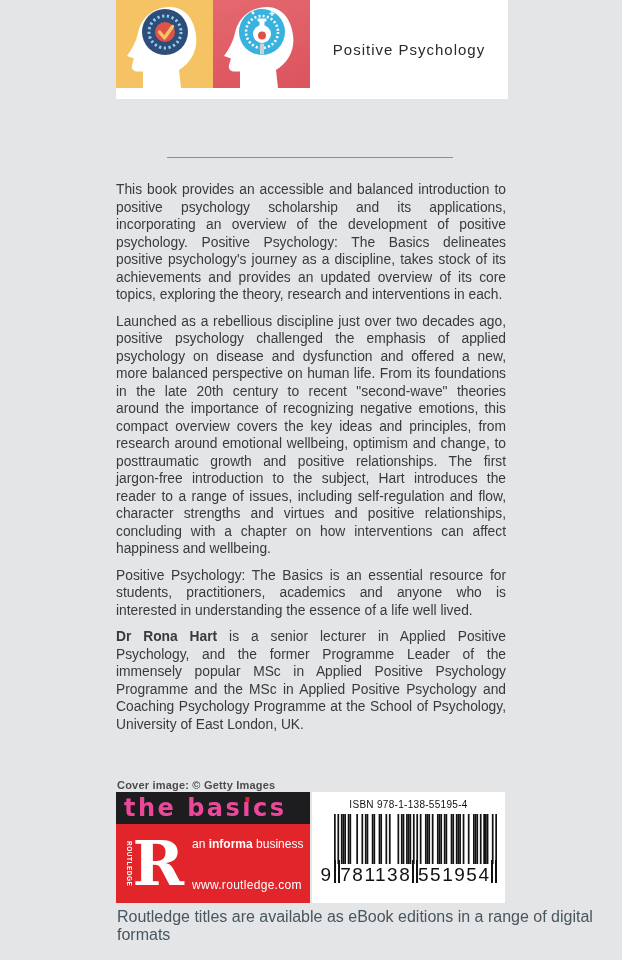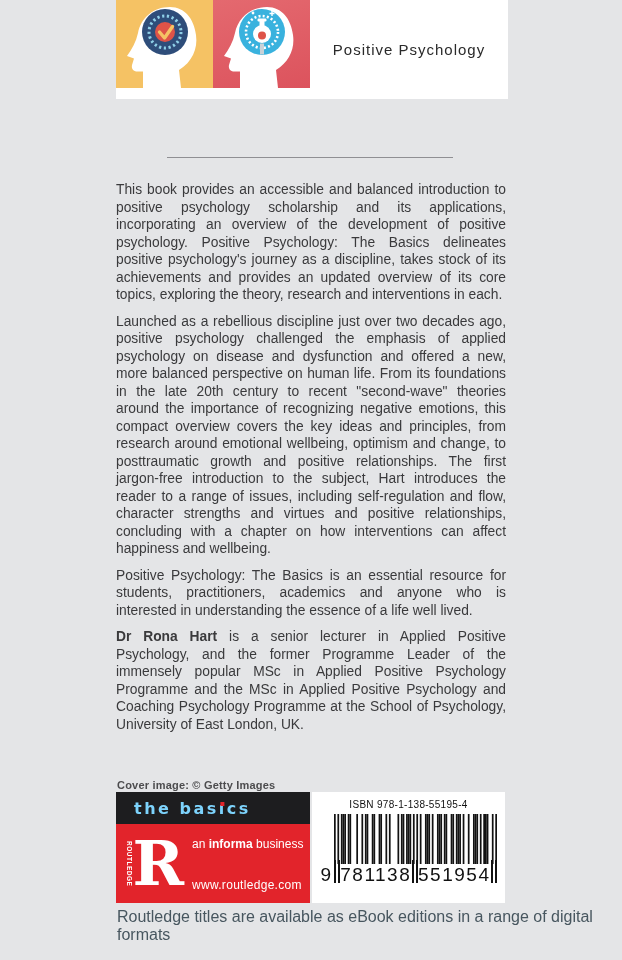--- a/index.html
+++ b/index.html
@@ -26,22 +26,22 @@
          font-size:13.8px;line-height:17.5px;text-align:justify;color:#3a3a3c;}
   .blurb p{margin:0 0 9px 0;}
   .seg-italic{}
   .seg-bold{font-weight:bold;margin-top:7px;}
 
   
   .credit{position:absolute;left:117px;top:770px;font-size:11px;font-weight:bold;color:#4c4c4e;letter-spacing:0.2px;margin-top:9px;}
 
   
   .banner{position:absolute;left:116px;top:792px;width:194px;height:32px;background:#1d1d1f;
-          color:#7dd3fc;display:flex;align-items:center;box-sizing:border-box;padding-left:18px;
-          font-family:"DejaVu Sans",sans-serif;font-weight:bold;font-size:16px;letter-spacing:2.5px;}
+          color:#ec4899;display:flex;align-items:center;box-sizing:border-box;padding-left:8px;
+          font-family:"DejaVu Sans",sans-serif;font-weight:bold;font-size:24px;letter-spacing:2.5px;}
   .red-i{position:relative;display:inline-block;}
   .red-i::after{content:"";position:absolute;left:50%;transform:translateX(-58%);top:3px;
                 width:4.5px;height:4.5px;background:#e0242a;}
   .red-block{position:absolute;left:116px;top:824px;width:194px;height:79px;background:#e2242b;color:#fff;}
   .logo{position:absolute;left:9px;top:7px;height:65px;display:flex;align-items:center;}
   .logo-vertical{writing-mode:vertical-rl;font-size:6.5px;font-weight:bold;letter-spacing:0.5px;
                  line-height:1;height:62px;text-align:center;}
   .logo-r{font-family:"DejaVu Serif",serif;font-weight:bold;font-size:62px;line-height:58px;margin-left:1px;}
   .informa-line{position:absolute;left:76px;top:13px;font-size:12px;}
   .informa-bold{font-weight:bold;}

